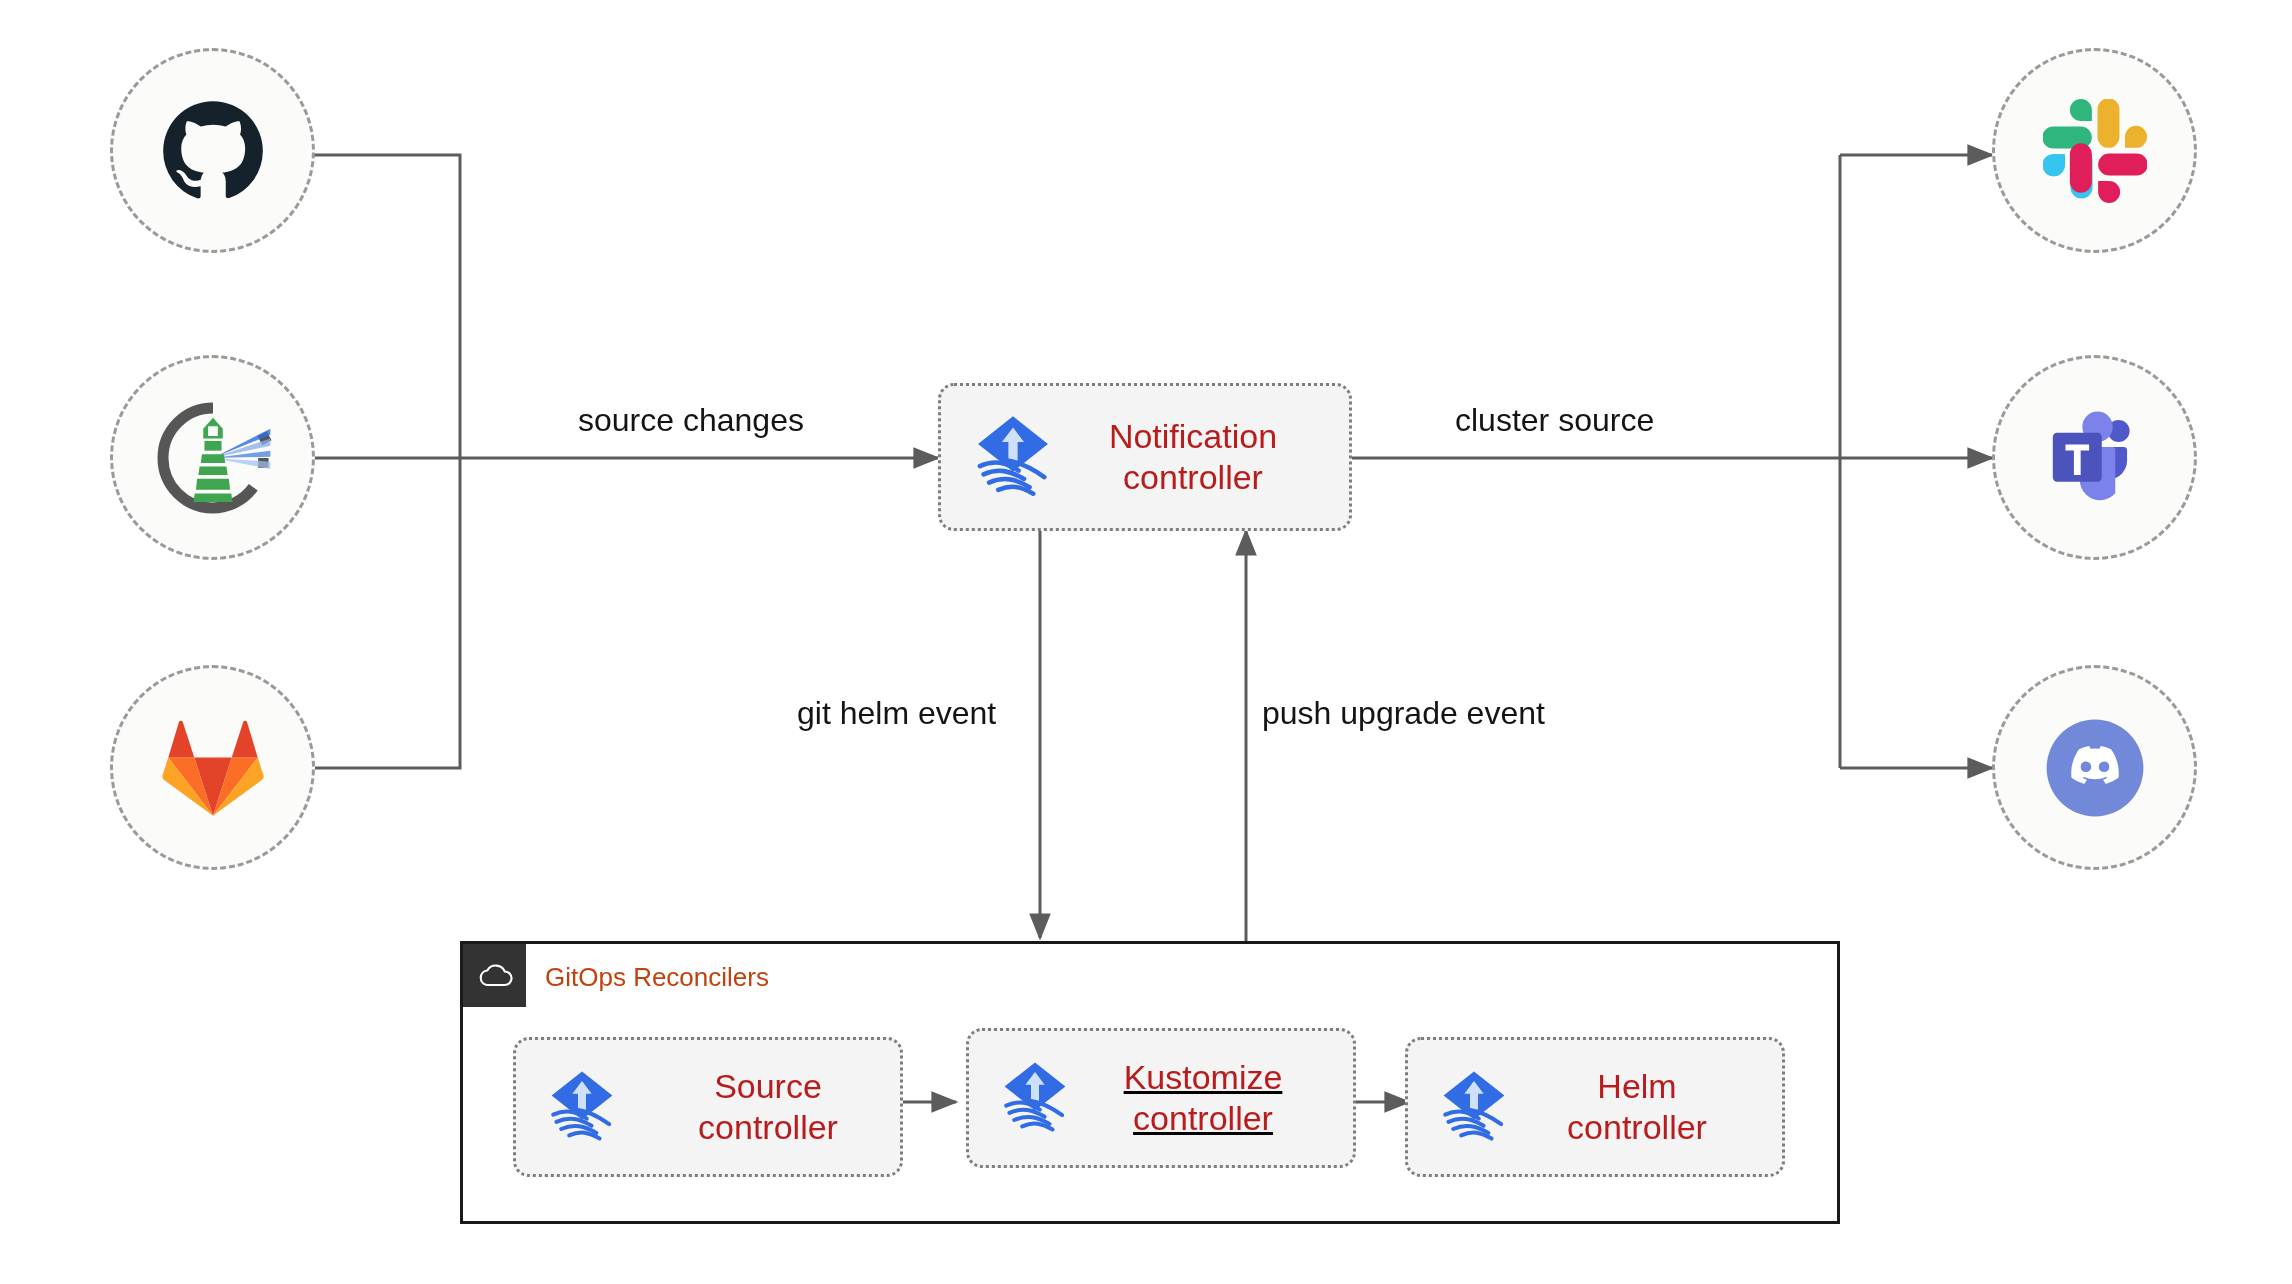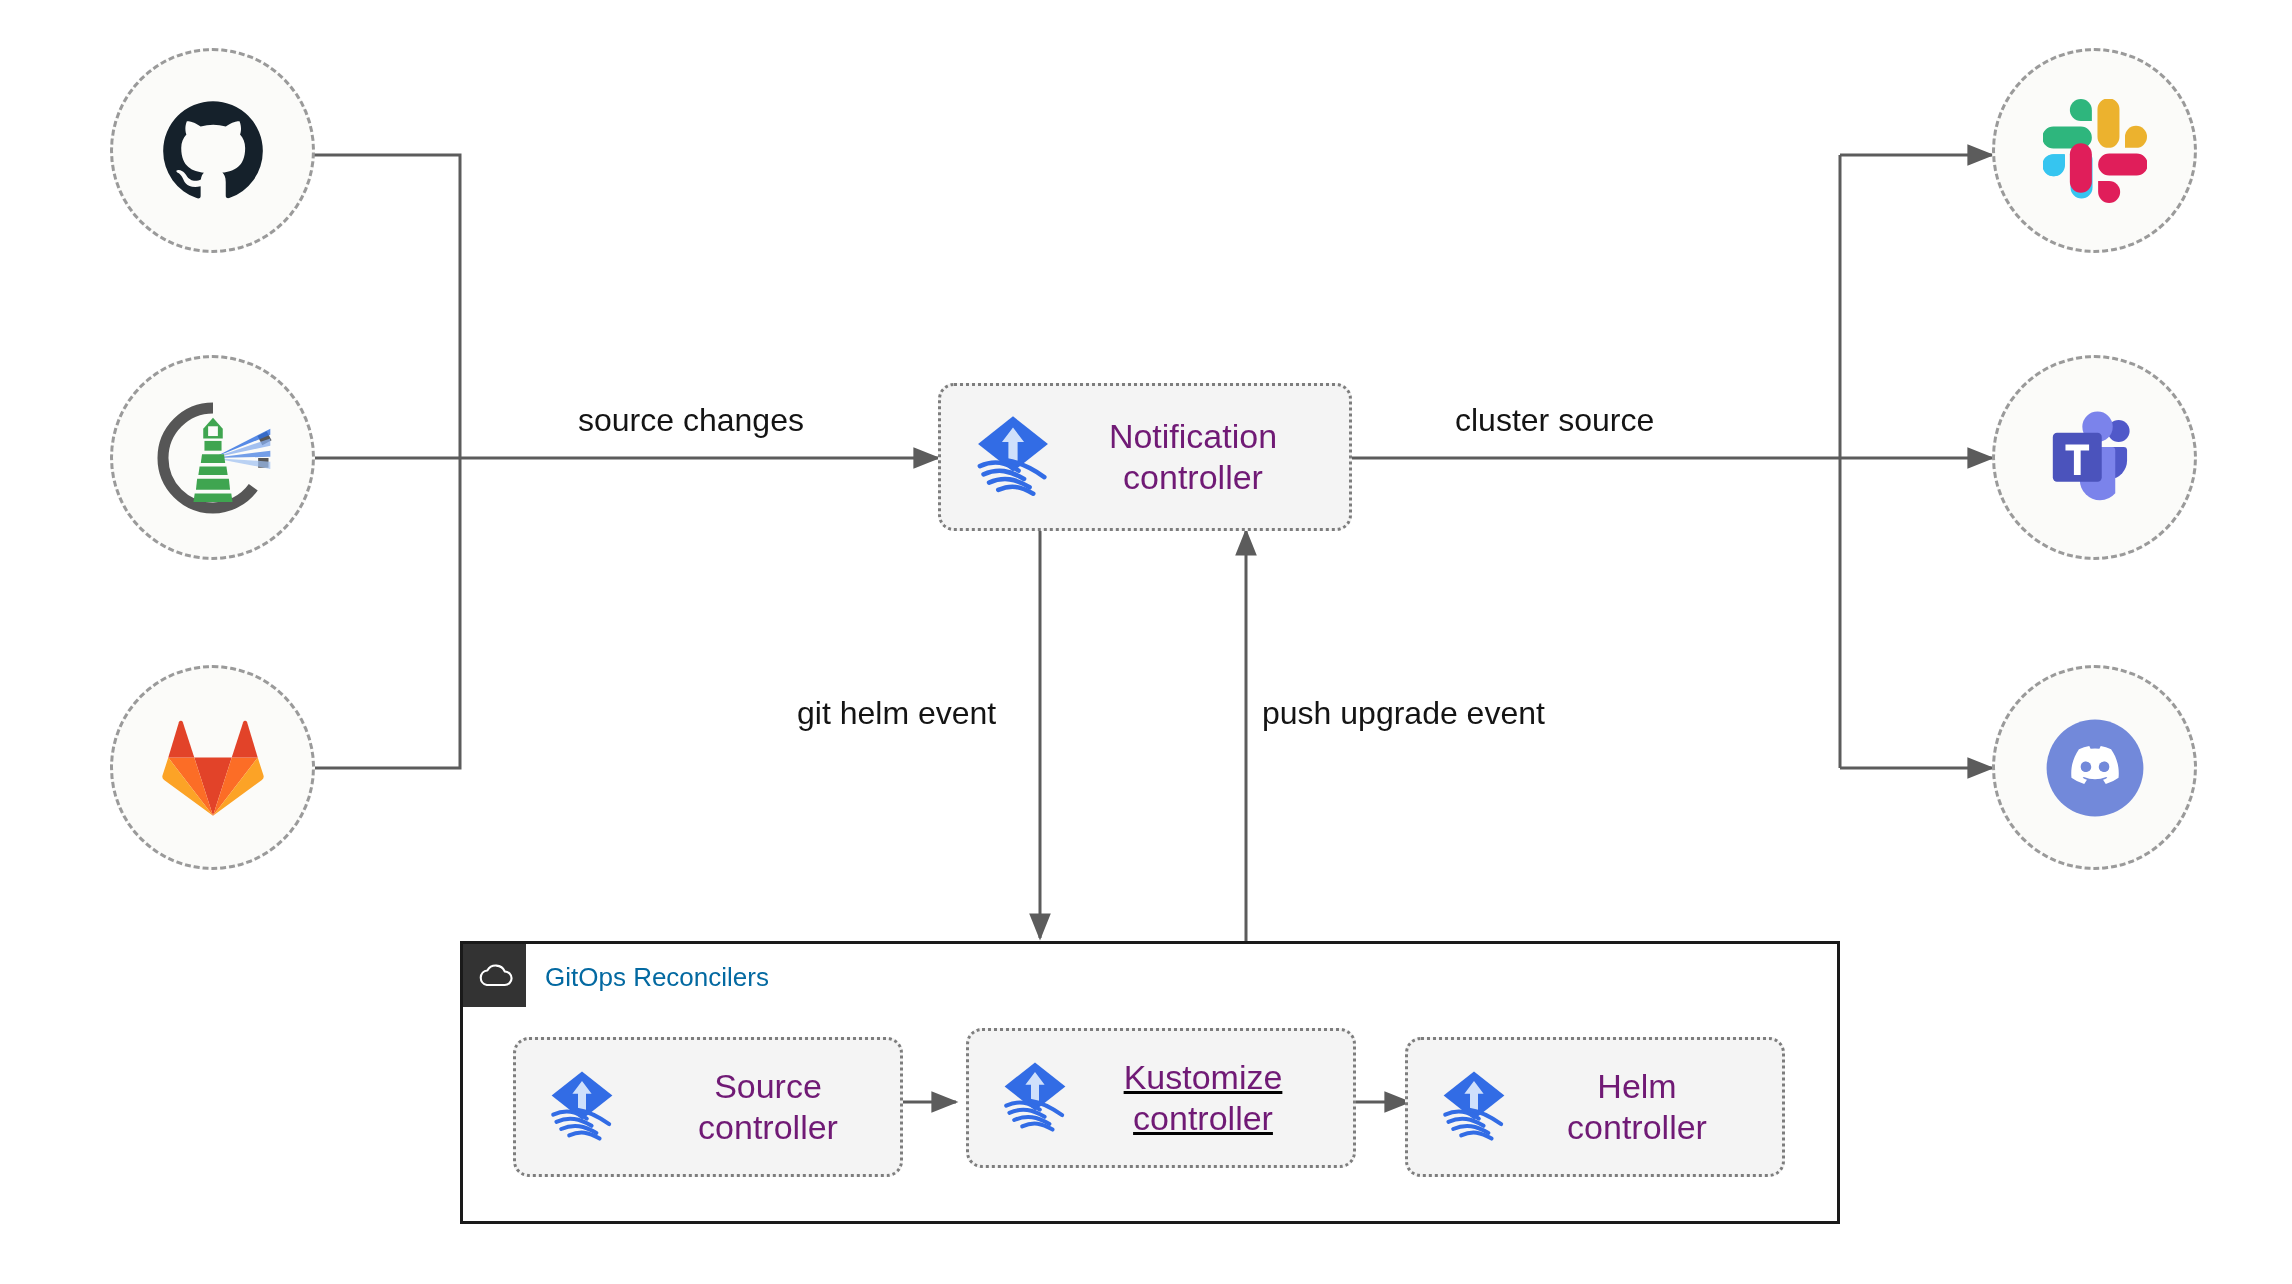--- a/index.html
+++ b/index.html
@@ -32,21 +32,21 @@
     display: flex;
     align-items: center;
     justify-content: flex-start;
   }
   .ctrl-logo { flex: 0 0 auto; margin-left: 26px; }
   .ctrl-label {
     flex: 1 1 auto;
     text-align: center;
     font-size: 34px;
     line-height: 1.22;
-    color: #701a75;
+    color: #b91c1c;
     padding-right: 22px;
     white-space: pre-line;
   }
 
   
   #reconcilers-box {
     position: absolute;
     left: 460px; top: 941px;
     width: 1380px; height: 283px;
     background: #ffffff;
@@ -56,21 +56,21 @@
     position: absolute;
     left: 0; top: 0;
     width: 63px; height: 63px;
     background: #333333;
     display: flex; align-items: center; justify-content: center;
   }
   #reconcilers-title {
     position: absolute;
     left: 82px; top: 18px;
     font-size: 26px;
-    color: #0369a1;
+    color: #c2410c;
   }
 
   
   .edge-label {
     position: absolute;
     font-size: 32px;
     color: #141414;
     white-space: nowrap;
   }
 

